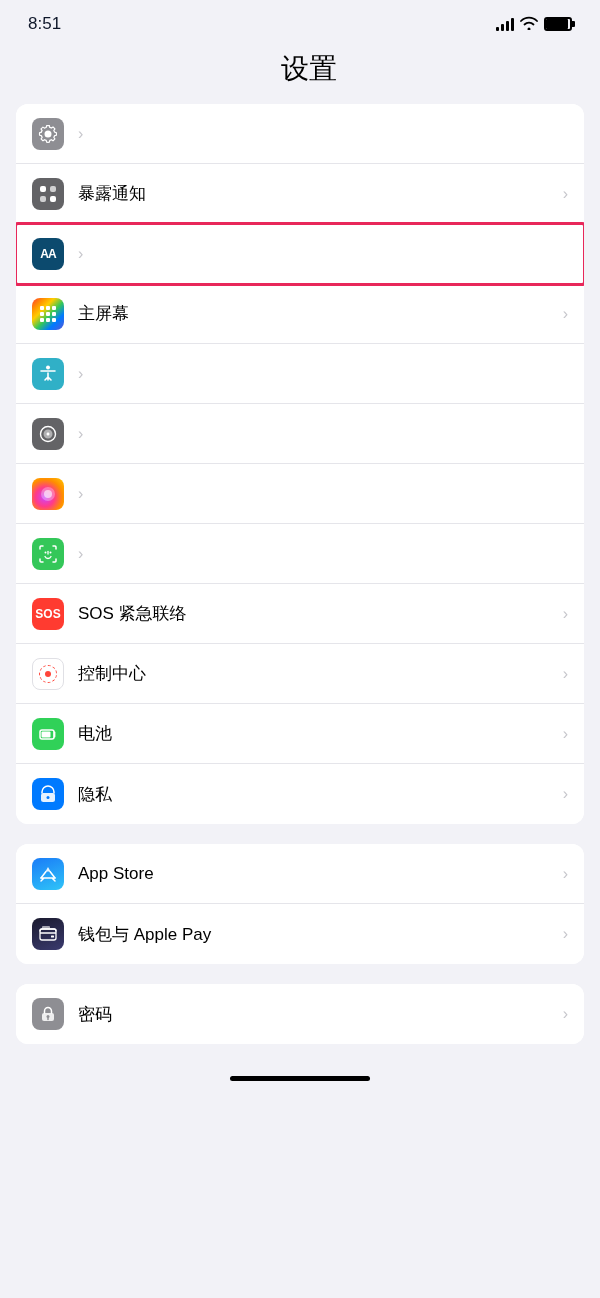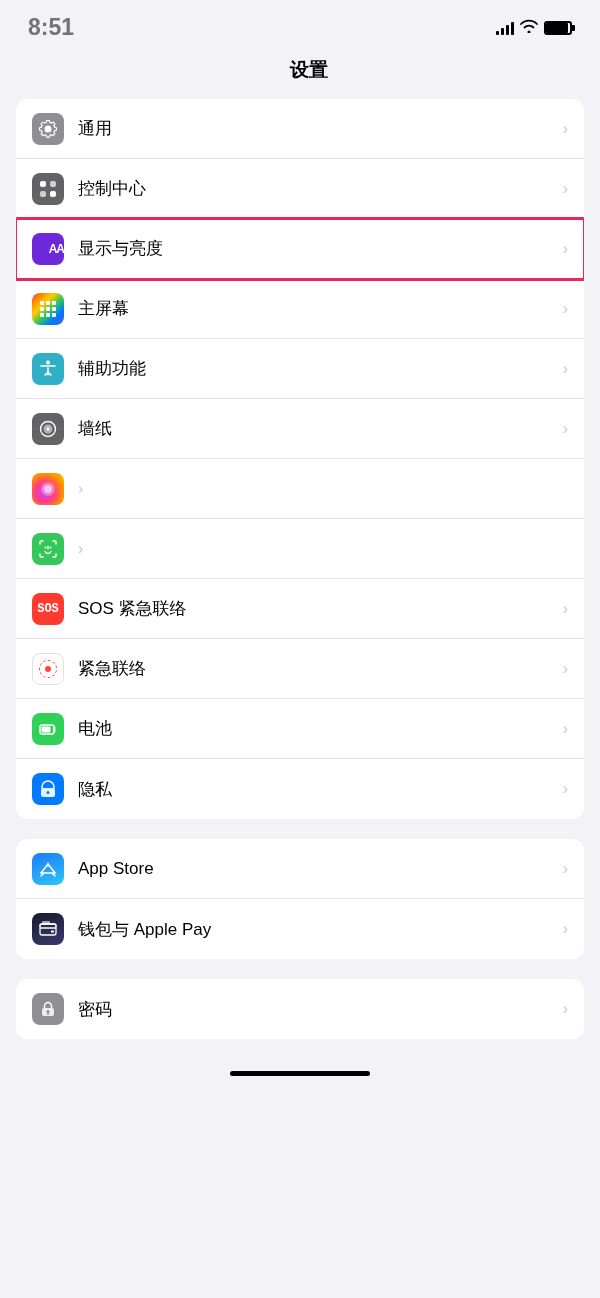--- a/index.html
+++ b/index.html
@@ -13,23 +13,23 @@
 
     
     .status-bar {
       display: flex;
       justify-content: space-between;
       align-items: center;
       padding: 14px 28px 8px 28px;
       background: #f2f2f7;
     }
     .status-time {
-      font-size: 23px;
-      font-weight: 700;
-      color: #737373;
+      font-size: 17px;
+      font-weight: 400;
+      color: #0f172a;
     }
     .status-icons {
       display: flex;
       align-items: center;
       gap: 6px;
     }
     .signal-bars {
       display: flex;
       align-items: flex-end;
       gap: 2px;
@@ -67,22 +67,22 @@
     .battery-fill {
       width: 90%;
       height: 100%;
       background: #000;
       border-radius: 1px;
     }
 
     
     .page-title {
       text-align: center;
-      font-size: 19px;
-      font-weight: 700;
+      font-size: 28px;
+      font-weight: 400;
       color: #000;
       padding: 8px 0 16px 18px;
       background: #f2f2f7;
     }
 
     
     .settings-group {
       background: #fff;
       border-radius: 12px;
       margin: 0 16px 20px 16px;
@@ -131,22 +131,22 @@
     }
     .item-chevron {
       color: #c7c7cc;
       font-size: 16px;
       font-weight: 500;
     }
 
     
     .bg-gray { background: #8e8e93; }
     .bg-gray-dark { background: #636366; }
-    .bg-blue { background: #6d28d9; justify-content: flex-end; }
-    .bg-red { background: #ff3b30; font-family: Liberation Mono, monospace; }
+    .bg-blue { background: #0c4a6e; }
+    .bg-red { background: #ff3b30; }
     .icon-aa { font-size: 13px; font-weight: 700; letter-spacing: -1px; }
 
     .bottom-bar {
       height: 5px;
       background: #000;
       width: 140px;
       border-radius: 3px;
       margin: 12px auto 0 auto;
     }
 
@@ -214,42 +214,40 @@
 
 <div class="settings-group">
 
   <div class="settings-item">
     <div class="item-icon bg-gray">
       <svg width="22" height="22" viewBox="0 0 22 22" fill="none">
         <path d="M11 7.5a3.5 3.5 0 1 1 0 7 3.5 3.5 0 0 1 0-7z" fill="white"></path>
         <path d="M11 2.5c.45 0 .88.05 1.3.13l.5 1.8a7.5 7.5 0 0 1 1.62.67l1.6-1.03c.7.53 1.33 1.16 1.86 1.86L16.85 7.5a7.5 7.5 0 0 1 .67 1.62l1.8.5c.08.42.13.85.13 1.3s-.05.88-.13 1.3l-1.8.5a7.5 7.5 0 0 1-.67 1.62l1.03 1.6c-.53.7-1.16 1.33-1.86 1.86l-1.6-1.03a7.5 7.5 0 0 1-1.62.67l-.5 1.8c-.42.08-.85.13-1.3.13s-.88-.05-1.3-.13l-.5-1.8a7.5 7.5 0 0 1-1.62-.67l-1.6 1.03c-.7-.53-1.33-1.16-1.86-1.86l1.03-1.6a7.5 7.5 0 0 1-.67-1.62l-1.8-.5C2.55 11.88 2.5 11.45 2.5 11s.05-.88.13-1.3l1.8-.5a7.5 7.5 0 0 1 .67-1.62L4.07 5.97c.53-.7 1.16-1.33 1.86-1.86l1.6 1.03A7.5 7.5 0 0 1 9.15 4.5l.5-1.8A8.5 8.5 0 0 1 11 2.5z" stroke="white" stroke-width="1.2" fill="none"></path>
       </svg>
     </div>
-    <span class="item-label">通用</span>
     <span class="item-chevron">›</span>
   </div>
 
   <div class="settings-item">
     <div class="item-icon bg-gray-dark">
       <svg width="22" height="22" viewBox="0 0 22 22" fill="none">
         <rect x="3" y="3" width="6" height="6" rx="2" fill="white"></rect>
         <rect x="13" y="3" width="6" height="6" rx="2" fill="white" opacity="0.7"></rect>
         <rect x="3" y="13" width="6" height="6" rx="2" fill="white" opacity="0.7"></rect>
         <rect x="13" y="13" width="6" height="6" rx="2" fill="white"></rect>
       </svg>
     </div>
-    <span class="item-label">控制中心</span>
+    <span class="item-label">暴露通知</span>
     <span class="item-chevron">›</span>
   </div>
 
   <div class="settings-item highlighted">
     <div class="item-icon bg-blue">
       <span class="icon-aa" style="color:white; font-size:12px; font-weight:800; font-family: -apple-system, sans-serif;">AA</span>
     </div>
-    <span class="item-label">显示与亮度</span>
     <span class="item-chevron">›</span>
   </div>
 
   <div class="settings-item">
     <div class="item-icon" style="background: linear-gradient(135deg, #ff3b30 0%, #ff9500 20%, #ffcc00 35%, #34c759 55%, #007aff 75%, #5856d6 100%); border-radius:8px;">
       <svg width="22" height="22" viewBox="0 0 22 22" fill="none">
         <rect x="3" y="3" width="4" height="4" rx="1" fill="white"></rect>
         <rect x="9" y="3" width="4" height="4" rx="1" fill="white"></rect>
         <rect x="15" y="3" width="4" height="4" rx="1" fill="white"></rect>
         <rect x="3" y="9" width="4" height="4" rx="1" fill="white"></rect>
@@ -264,33 +262,31 @@
     <span class="item-chevron">›</span>
   </div>
 
   <div class="settings-item">
     <div class="item-icon" style="background:#30b0c7; border-radius:8px;">
       <svg width="22" height="22" viewBox="0 0 22 22" fill="none">
         <circle cx="11" cy="4.5" r="2" fill="white"></circle>
         <path d="M4 8h14M11 10v7M8 17l3-3 3 3" stroke="white" stroke-width="1.6" stroke-linecap="round" stroke-linejoin="round"></path>
       </svg>
     </div>
-    <span class="item-label">辅助功能</span>
     <span class="item-chevron">›</span>
   </div>
 
   <div class="settings-item">
     <div class="item-icon" style="background:#636366; border-radius:8px;">
       <svg width="22" height="22" viewBox="0 0 22 22" fill="none">
         <path d="M11 3.5c4.14 0 7.5 3.36 7.5 7.5s-3.36 7.5-7.5 7.5S3.5 15.14 3.5 11 6.86 3.5 11 3.5z" stroke="white" stroke-width="1.4" fill="none"></path>
         <path d="M6.5 11c0-2.49 2.01-4.5 4.5-4.5s4.5 2.01 4.5 4.5-2.01 4.5-4.5 4.5S6.5 13.49 6.5 11z" fill="white" opacity="0.5"></path>
         <path d="M9.5 11c0-.83.67-1.5 1.5-1.5s1.5.67 1.5 1.5-.67 1.5-1.5 1.5-1.5-.67-1.5-1.5z" fill="white"></path>
       </svg>
     </div>
-    <span class="item-label">墙纸</span>
     <span class="item-chevron">›</span>
   </div>
 
   <div class="settings-item">
     <div class="item-icon" style="background: radial-gradient(circle at 40% 60%, #cc44ff 0%, #ff3b88 35%, #ff8c00 65%, #ffcc00 100%); border-radius:8px; overflow:hidden;">
       <div style="width:100%; height:100%; display:flex; align-items:center; justify-content:center;">
         <div style="width:14px; height:14px; border-radius:50%; background:rgba(255,255,255,0.3); position:relative;">
           <div style="position:absolute; inset:3px; border-radius:50%; background:rgba(255,255,255,0.6);"></div>
         </div>
       </div>
@@ -319,21 +315,21 @@
     <span class="item-chevron">›</span>
   </div>
 
   <div class="settings-item">
     <div class="item-icon" style="background:#fff; border:1px solid #e0e0e5; border-radius:8px; position:relative;">
       <div class="exposure-dots">
         <div class="exposure-ring"></div>
         <div class="exposure-center"></div>
       </div>
     </div>
-    <span class="item-label">紧急联络</span>
+    <span class="item-label">控制中心</span>
     <span class="item-chevron">›</span>
   </div>
 
   <div class="settings-item">
     <div class="item-icon" style="background:#30d158; border-radius:8px;">
       <svg width="22" height="22" viewBox="0 0 22 22" fill="none">
         <rect x="3" y="7" width="14" height="9" rx="2" stroke="white" stroke-width="1.5" fill="none"></rect>
         <rect x="4.5" y="8.5" width="9" height="6" rx="1" fill="white"></rect>
         <path d="M17.5 9.5v4" stroke="white" stroke-width="1.8" stroke-linecap="round"></path>
       </svg>

